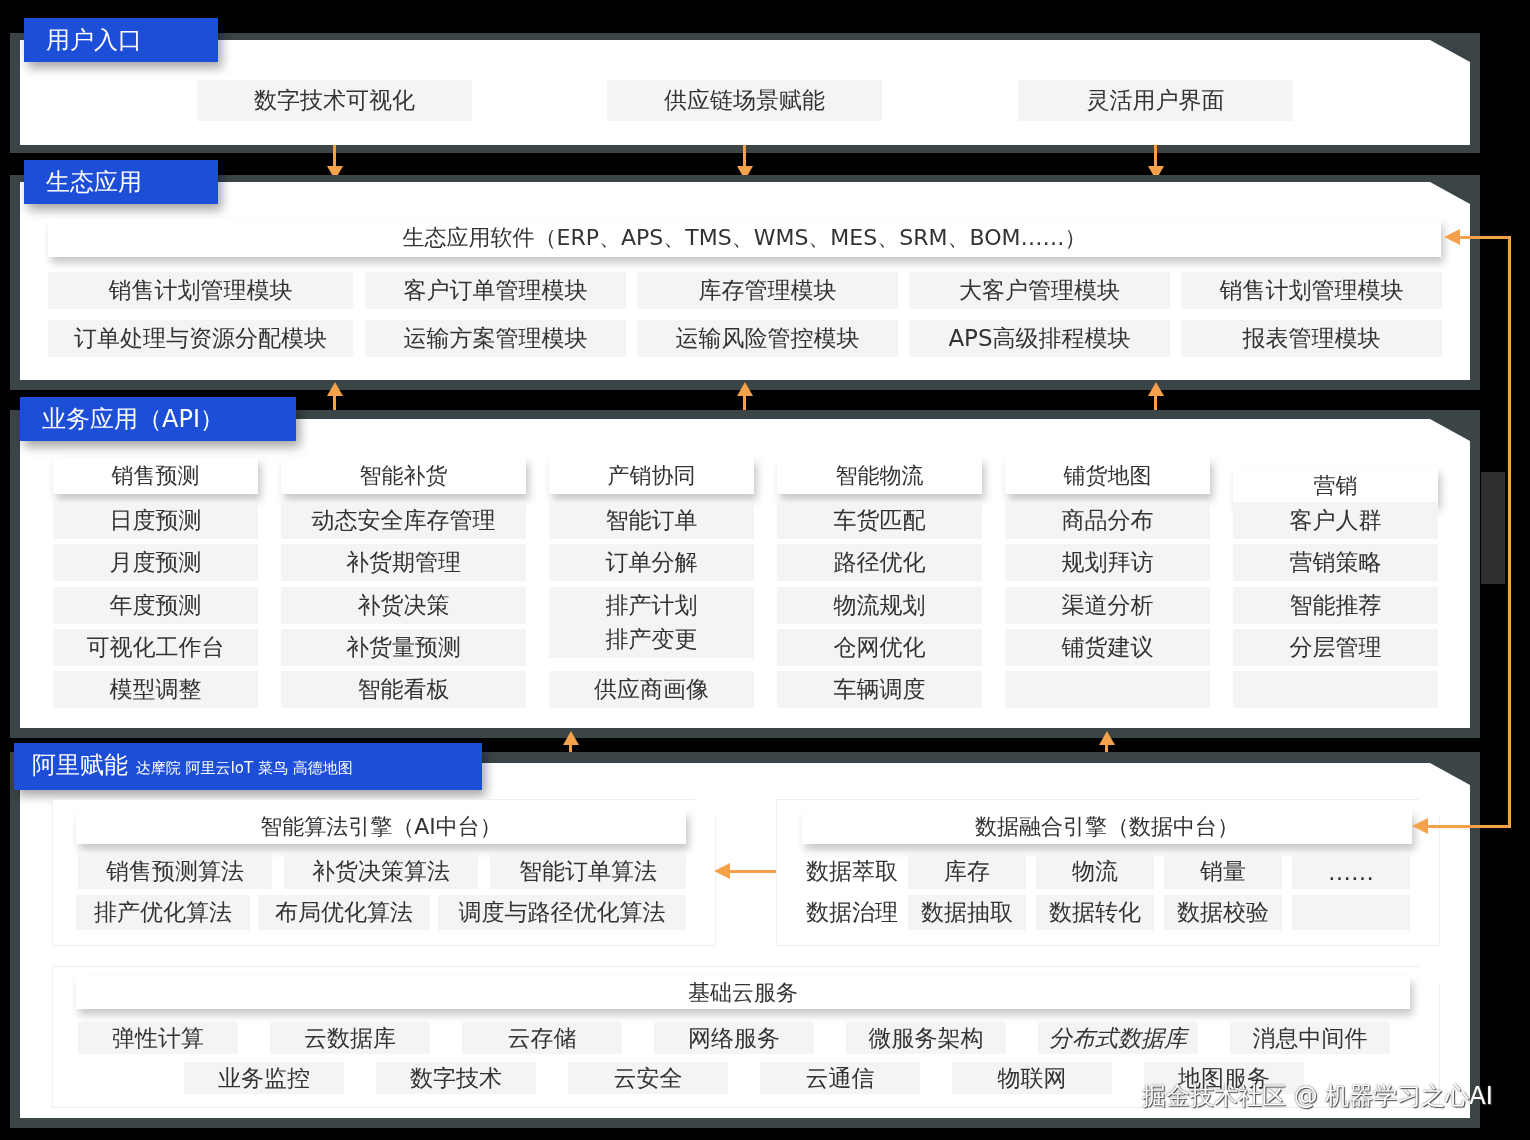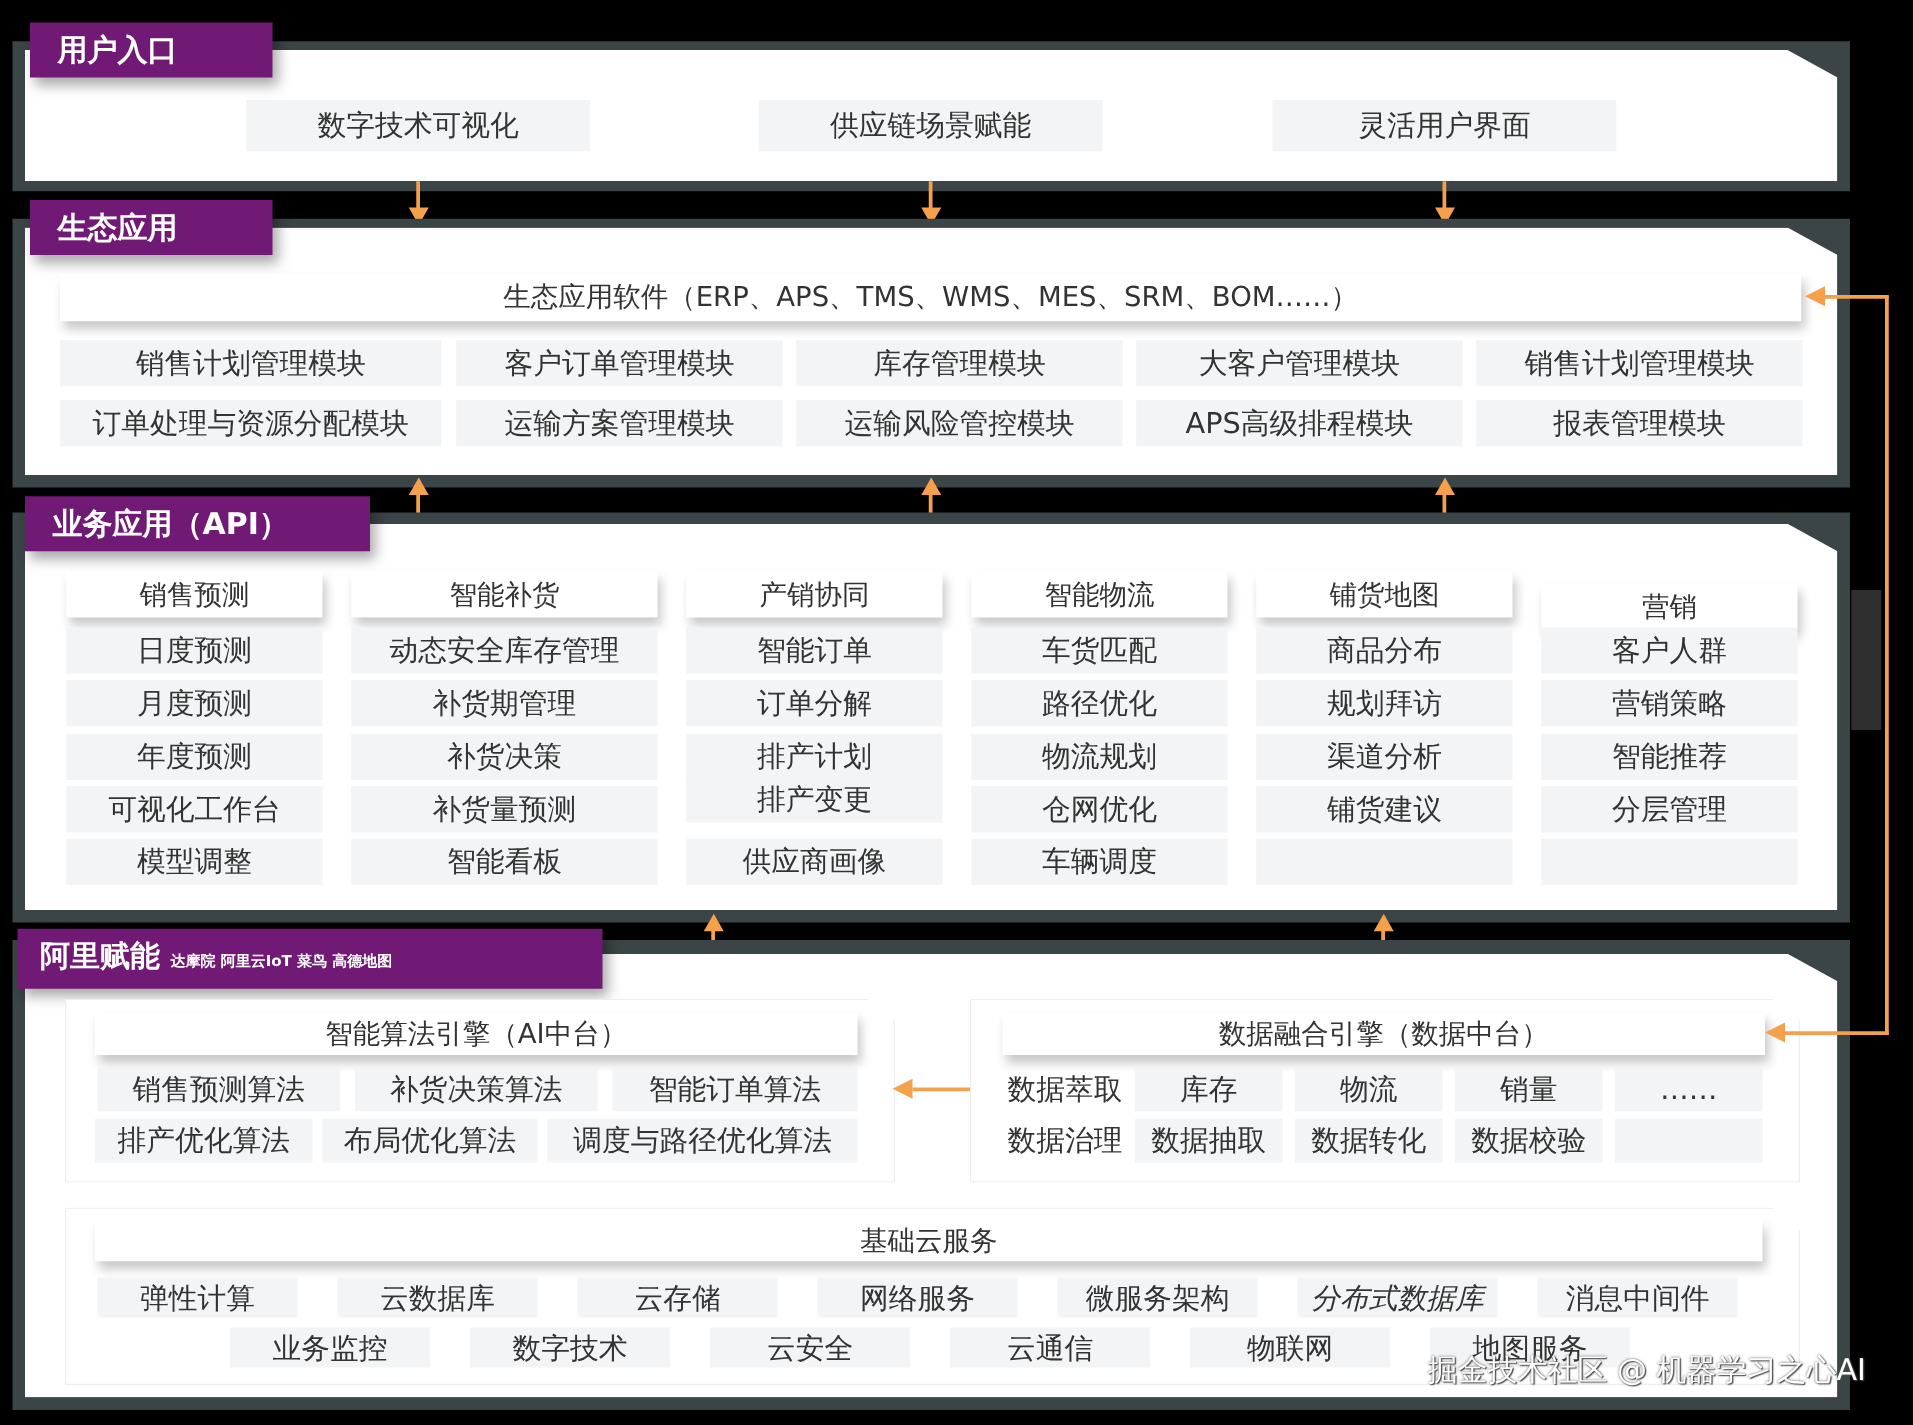--- a/index.html
+++ b/index.html
@@ -2,23 +2,23 @@
 <html><head>
 <meta charset="utf-8">
 <style>
   html, body { margin:0; padding:0; }
   body { width:1530px; height:1140px; background:#000; position:relative; overflow:hidden;
          font-family:"DejaVu Sans","Liberation Sans",sans-serif; color:#333; }
   
   .frame { position:absolute; background:#3b4446; }
   .panel { position:absolute; background:#fff;
            clip-path: polygon(0 0, calc(100% - 40px) 0, 100% 22px, 100% 100%, 0 100%); }
-  .tag { position:absolute; background:#701a75; color:#fff; font-size:24px; line-height:44px;
-         padding:0 22px; box-shadow:4px 6px 10px rgba(0,0,0,0.35); white-space:nowrap;font-weight:bold; }
-  .tag small { font-size:12px; }
+  .tag { position:absolute; background:#1d4ed8; color:#fff; font-size:24px; line-height:44px;
+         padding:0 22px; box-shadow:4px 6px 10px rgba(0,0,0,0.35); white-space:nowrap; }
+  .tag small { font-size:15px; }
   .cell { position:absolute; background:#f3f4f5; color:#333; font-size:23px; text-align:center;
           display:flex; align-items:center; justify-content:center; white-space:nowrap; }
   .head { position:absolute; background:#fff; color:#333; font-size:22px; text-align:center;
           display:flex; align-items:center; justify-content:center; white-space:nowrap;
           box-shadow:3px 6px 8px rgba(0,0,0,0.22); }
   .sub { position:absolute; background:#fff; border:1px solid #eceeef;
          box-shadow:0 2px 6px rgba(0,0,0,0.08);
          clip-path: polygon(0 0, calc(100% - 22px) 0, 100% 18px, 100% 100%, 0 100%); }
   .plain { position:absolute; color:#333; font-size:23px; white-space:nowrap;
            display:flex; align-items:center; justify-content:center; }

